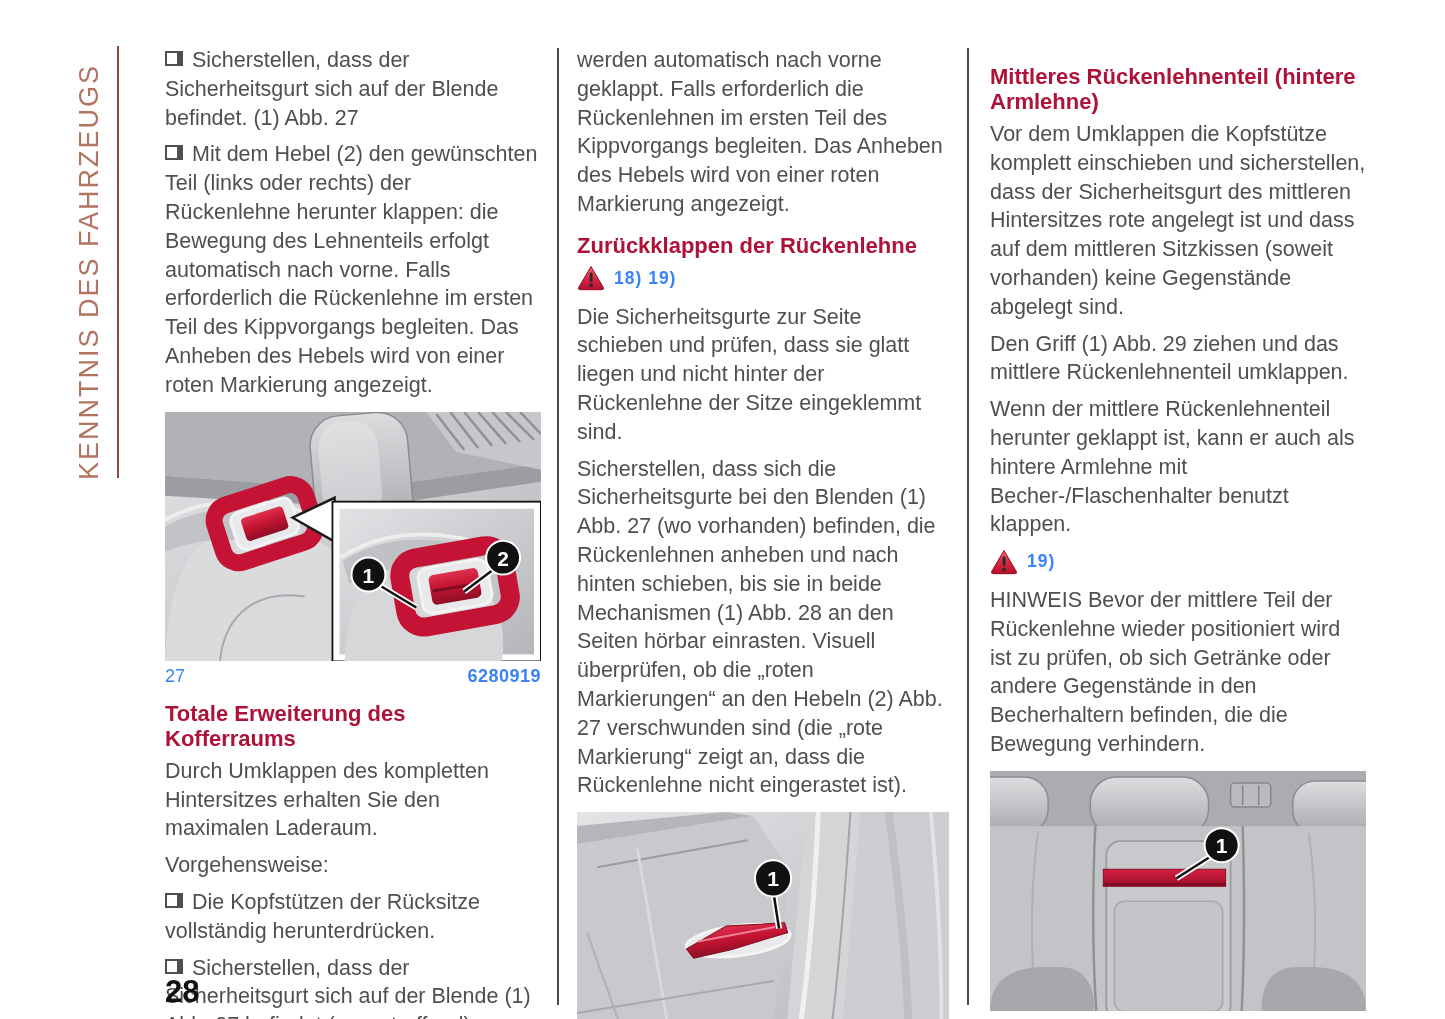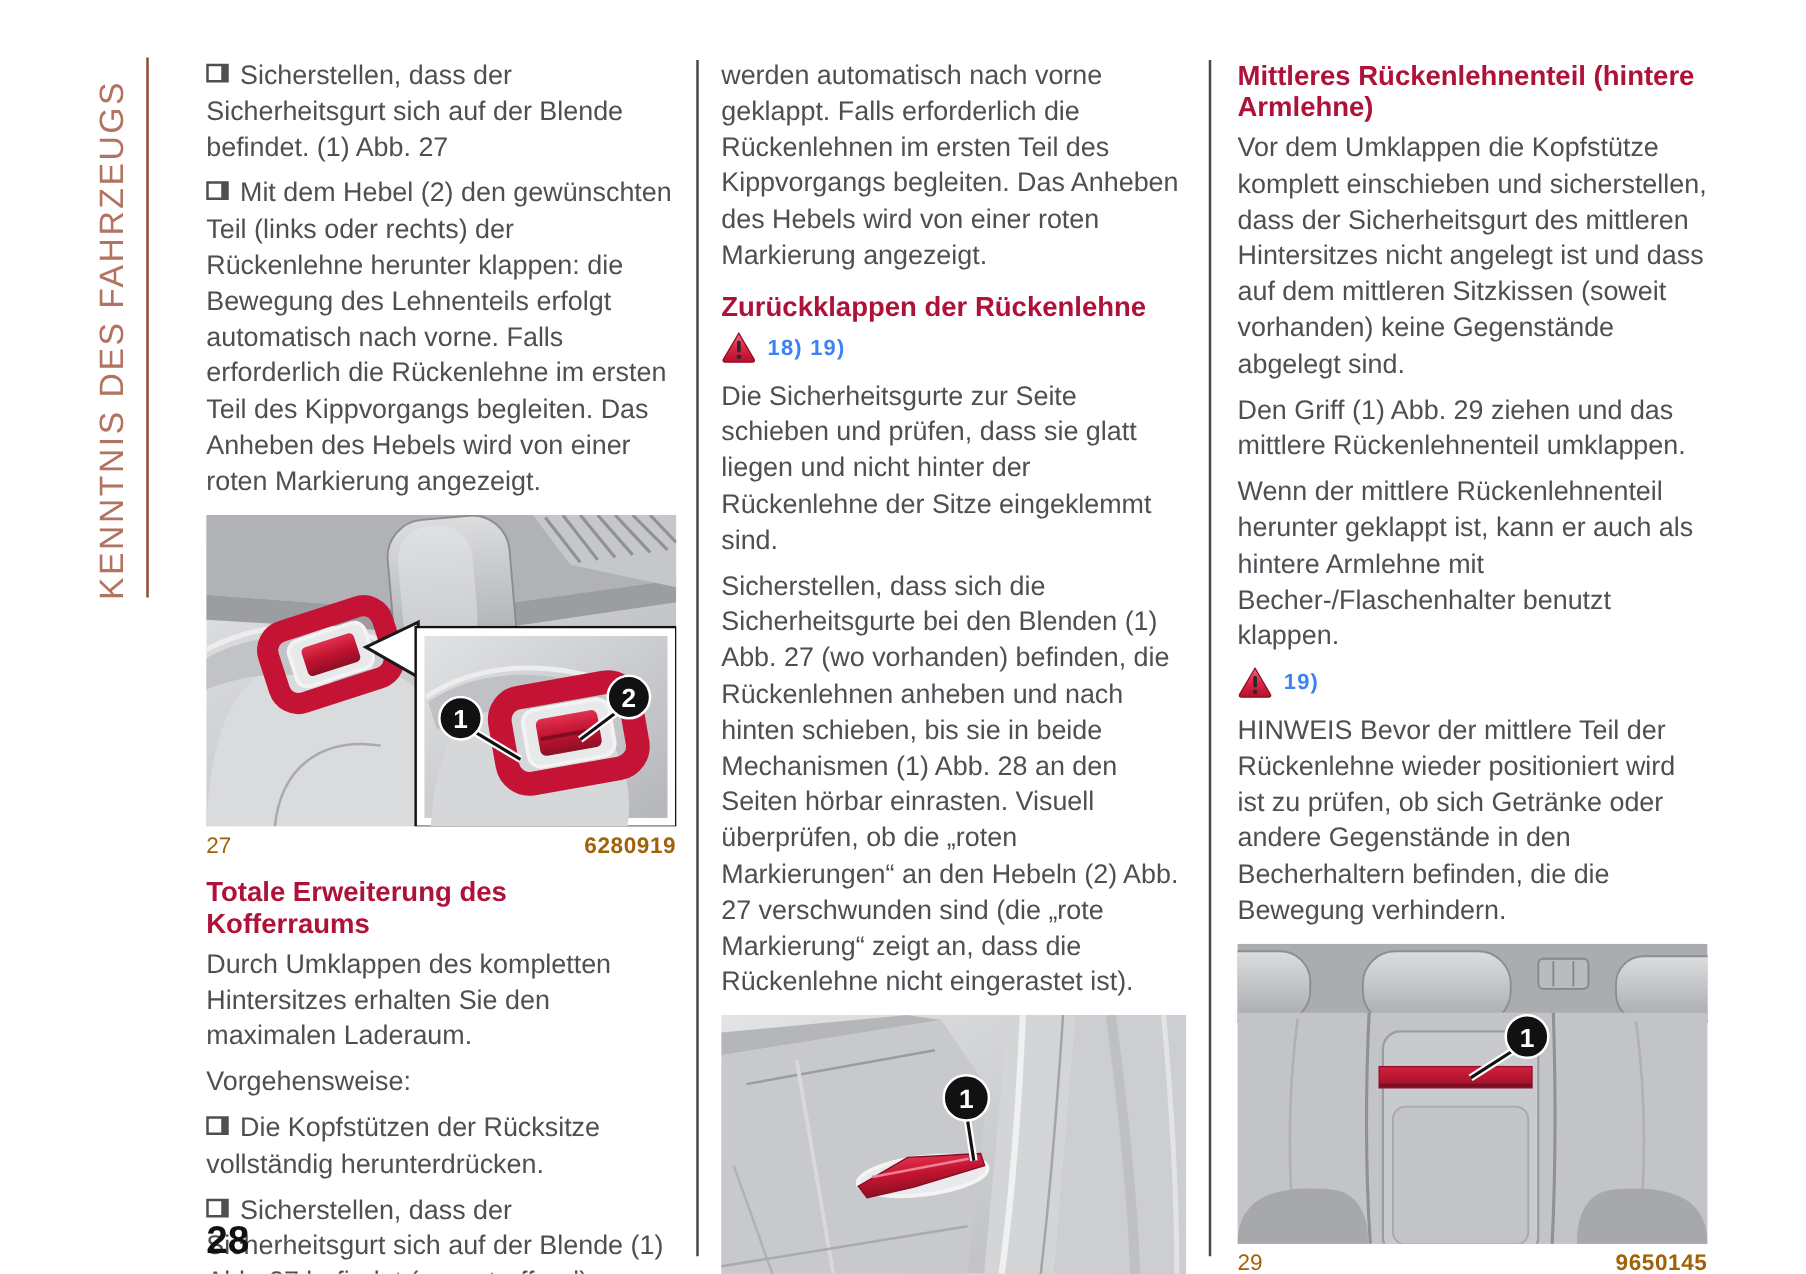--- a/index.html
+++ b/index.html
@@ -25,39 +25,39 @@
   
   .col{position:absolute;top:46px;font-size:21.5px;line-height:28.8px;}
   #col1{left:165px;width:376px;}
   #col2{left:577px;width:372px;}
   #col3{left:990px;width:376px;}
 
   .col p{margin:0 0 8px 0;}
   h2{
     font-size:22px;line-height:25px;color:#ae1239;margin:14px 0 6px 0;font-weight:bold;
   }
-  h2.first{margin-top:2px;}
+  h2.first{margin-top:18px;}
 
   
   .sq{
     display:inline-block;width:10px;height:11px;margin-right:9px;
     border:2px solid #4d4f53;border-right-width:6px;vertical-align:baseline;
     position:relative;top:-1px;
   }
 
   
   .warnrow{display:flex;align-items:center;gap:9px;margin:4px 0 10px 0;}
   .warnrefs{font-weight:bold;font-size:17.5px;color:#3b82f6;letter-spacing:1px;}
 
   
   figure{margin:12px 0 0 0;padding:0;}
   figure svg.fig{display:block;width:100%;height:auto;}
   .figcap{
     display:flex;justify-content:space-between;align-items:baseline;
-    font-size:18px;color:#a16207;margin:4px 0 10px 0;line-height:22px;
+    font-size:18px;color:#3b82f6;margin:4px 0 10px 0;line-height:22px;
   }
   .figcap .fignum{font-weight:normal;}
   .figcap .figcode{font-weight:bold;letter-spacing:0.5px;}
 
   .page-number{
     position:absolute;left:165px;top:974px;font-size:31px;font-weight:bold;color:#111;
   }
   .callout-num{font:bold 21px "Liberation Sans",sans-serif;fill:#ffffff;}
 </style>
 </head>
@@ -231,21 +231,21 @@
           <circle cx="195" cy="66" r="18" fill="#111111" stroke="#ffffff" stroke-width="2"></circle>
           <text class="callout-num" x="195" y="74" text-anchor="middle">1</text>
         </g>
       </svg>
 
     </figure>
   </div>
 
   <div class="col" id="col3">
     <h2 class="first">Mittleres Rückenlehnenteil (hintere Armlehne)</h2>
-    <p>Vor dem Umklappen die Kopfstütze komplett einschieben und sicherstellen, dass der Sicherheitsgurt des mittleren Hintersitzes nicht angelegt ist und dass auf dem mittleren Sitzkissen (soweit vorhanden) keine Gegenstände abgelegt sind.</p>
+    <p>Vor dem Umklappen die Kopfstütze komplett einschieben und sicherstellen, dass der Sicherheitsgurt des mittleren Hintersitzes rote angelegt ist und dass auf dem mittleren Sitzkissen (soweit vorhanden) keine Gegenstände abgelegt sind.</p>
     <p>Den Griff (1) Abb. 29 ziehen und das mittlere Rückenlehnenteil umklappen.</p>
     <p>Wenn der mittlere Rückenlehnenteil herunter geklappt ist, kann er auch als hintere Armlehne mit Becher-/Flaschenhalter benutzt klappen.</p>
 
     <div class="warnrow">
       <svg width="28" height="26" viewBox="0 0 28 26">
         <path d="M14 1.5 L26.3 22.5 Q27.3 24.7 24.6 24.7 L3.4 24.7 Q0.7 24.7 1.7 22.5 Z" fill="url(#gWarn)" stroke="#8e1020" stroke-width="1"></path>
         <rect x="12.6" y="7.5" width="3" height="9.5" rx="1.4" fill="#2a2a2c"></rect>
         <circle cx="14.1" cy="20.4" r="1.9" fill="#2a2a2c"></circle>
       </svg>
       <span class="warnrefs">19)</span>

